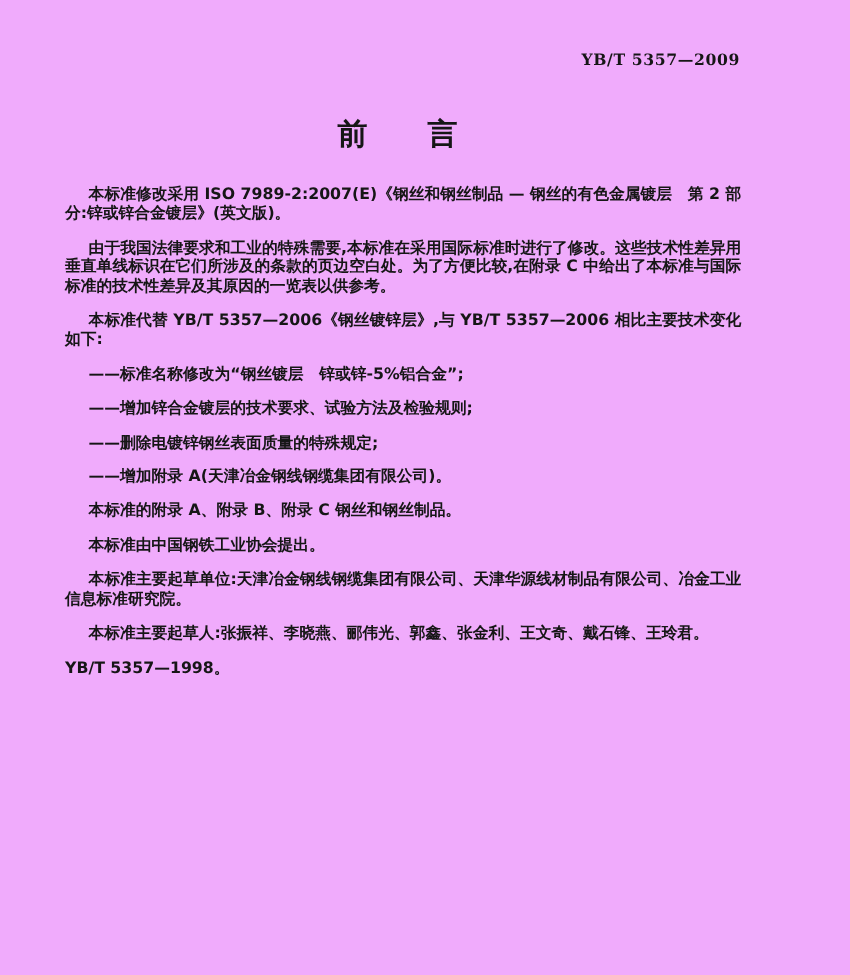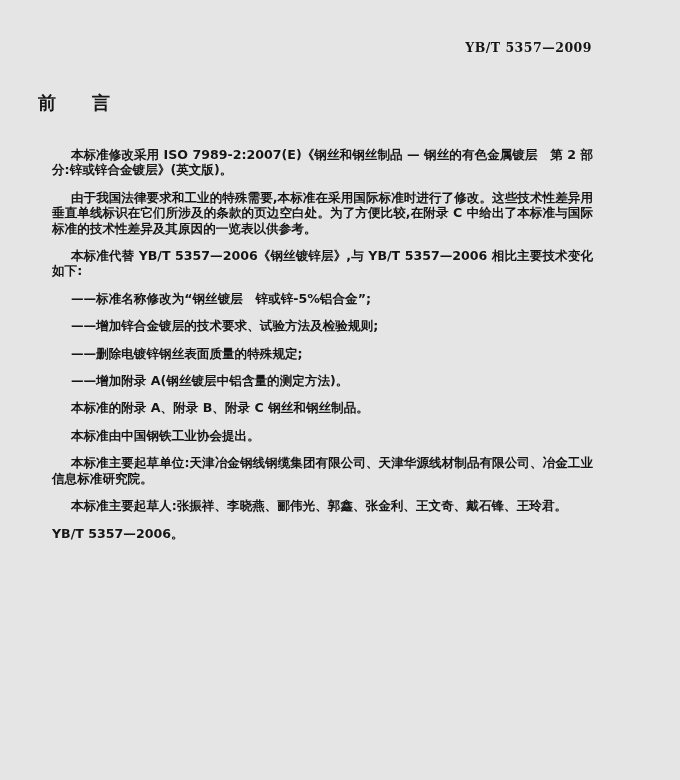--- a/index.html
+++ b/index.html
@@ -4,41 +4,42 @@
 <style>
   html, body {
     margin: 0;
     padding: 0;
     background: #fbfbf9;
   }
   .page {
     position: relative;
     width: 680px;
     height: 780px;
-    background: #e5e5e5;
+    background: #f0abfc;
     color: #161616;
     font-family: "DejaVu Sans", sans-serif;
     overflow: hidden;
   }
   .header-code {
     position: absolute;
     top: 40px;
     right: 88px;
     font-family: "DejaVu Serif", serif;
     font-size: 12.5px;
     font-weight: bold;
     letter-spacing: 0.5px;
     white-space: nowrap;
   }
   .doc-title {
     position: absolute;
     top: 91px;
-    left: 38px;
+    left: 48px;
     width: 540px;
-    font-size: 18px;
+    text-align: center;
+    font-size: 24px;
     font-weight: bold;
     white-space: pre;
   }
   .content {
     position: absolute;
     top: 135px;
     left: 40px;
     width: 565px;
     font-size: 12.6px;
     line-height: 15.4px;
@@ -63,21 +64,21 @@
 
   <div class="doc-title">前　　言</div>
 
   <div class="content">
     <p>本标准修改采用 ISO 7989-2:2007(E)《钢丝和钢丝制品 — 钢丝的有色金属镀层　第 2 部分:锌或锌合金镀层》(英文版)。</p>
     <p>由于我国法律要求和工业的特殊需要,本标准在采用国际标准时进行了修改。这些技术性差异用垂直单线标识在它们所涉及的条款的页边空白处。为了方便比较,在附录 C 中给出了本标准与国际标准的技术性差异及其原因的一览表以供参考。</p>
     <p>本标准代替 YB/T 5357—2006《钢丝镀锌层》,与 YB/T 5357—2006 相比主要技术变化如下:</p>
     <p>——标准名称修改为“钢丝镀层　锌或锌-5%铝合金”;</p>
     <p>——增加锌合金镀层的技术要求、试验方法及检验规则;</p>
     <p>——删除电镀锌钢丝表面质量的特殊规定;</p>
-    <p>——增加附录 A(钢丝镀层中铝含量的测定方法)。</p>
+    <p>——增加附录 A(天津冶金钢线钢缆集团有限公司)。</p>
     <p>本标准的附录 A、附录 B、附录 C 钢丝和钢丝制品。</p>
     <p>本标准由中国钢铁工业协会提出。</p>
     <p>本标准主要起草单位:天津冶金钢线钢缆集团有限公司、天津华源线材制品有限公司、冶金工业信息标准研究院。</p>
     <p>本标准主要起草人:张振祥、李晓燕、郦伟光、郭鑫、张金利、王文奇、戴石锋、王玲君。</p>
-    <p class="no-indent">YB/T 5357—2006。</p>
+    <p class="no-indent">YB/T 5357—1998。</p>
   </div>
 
 </div>
 
 </body></html>

